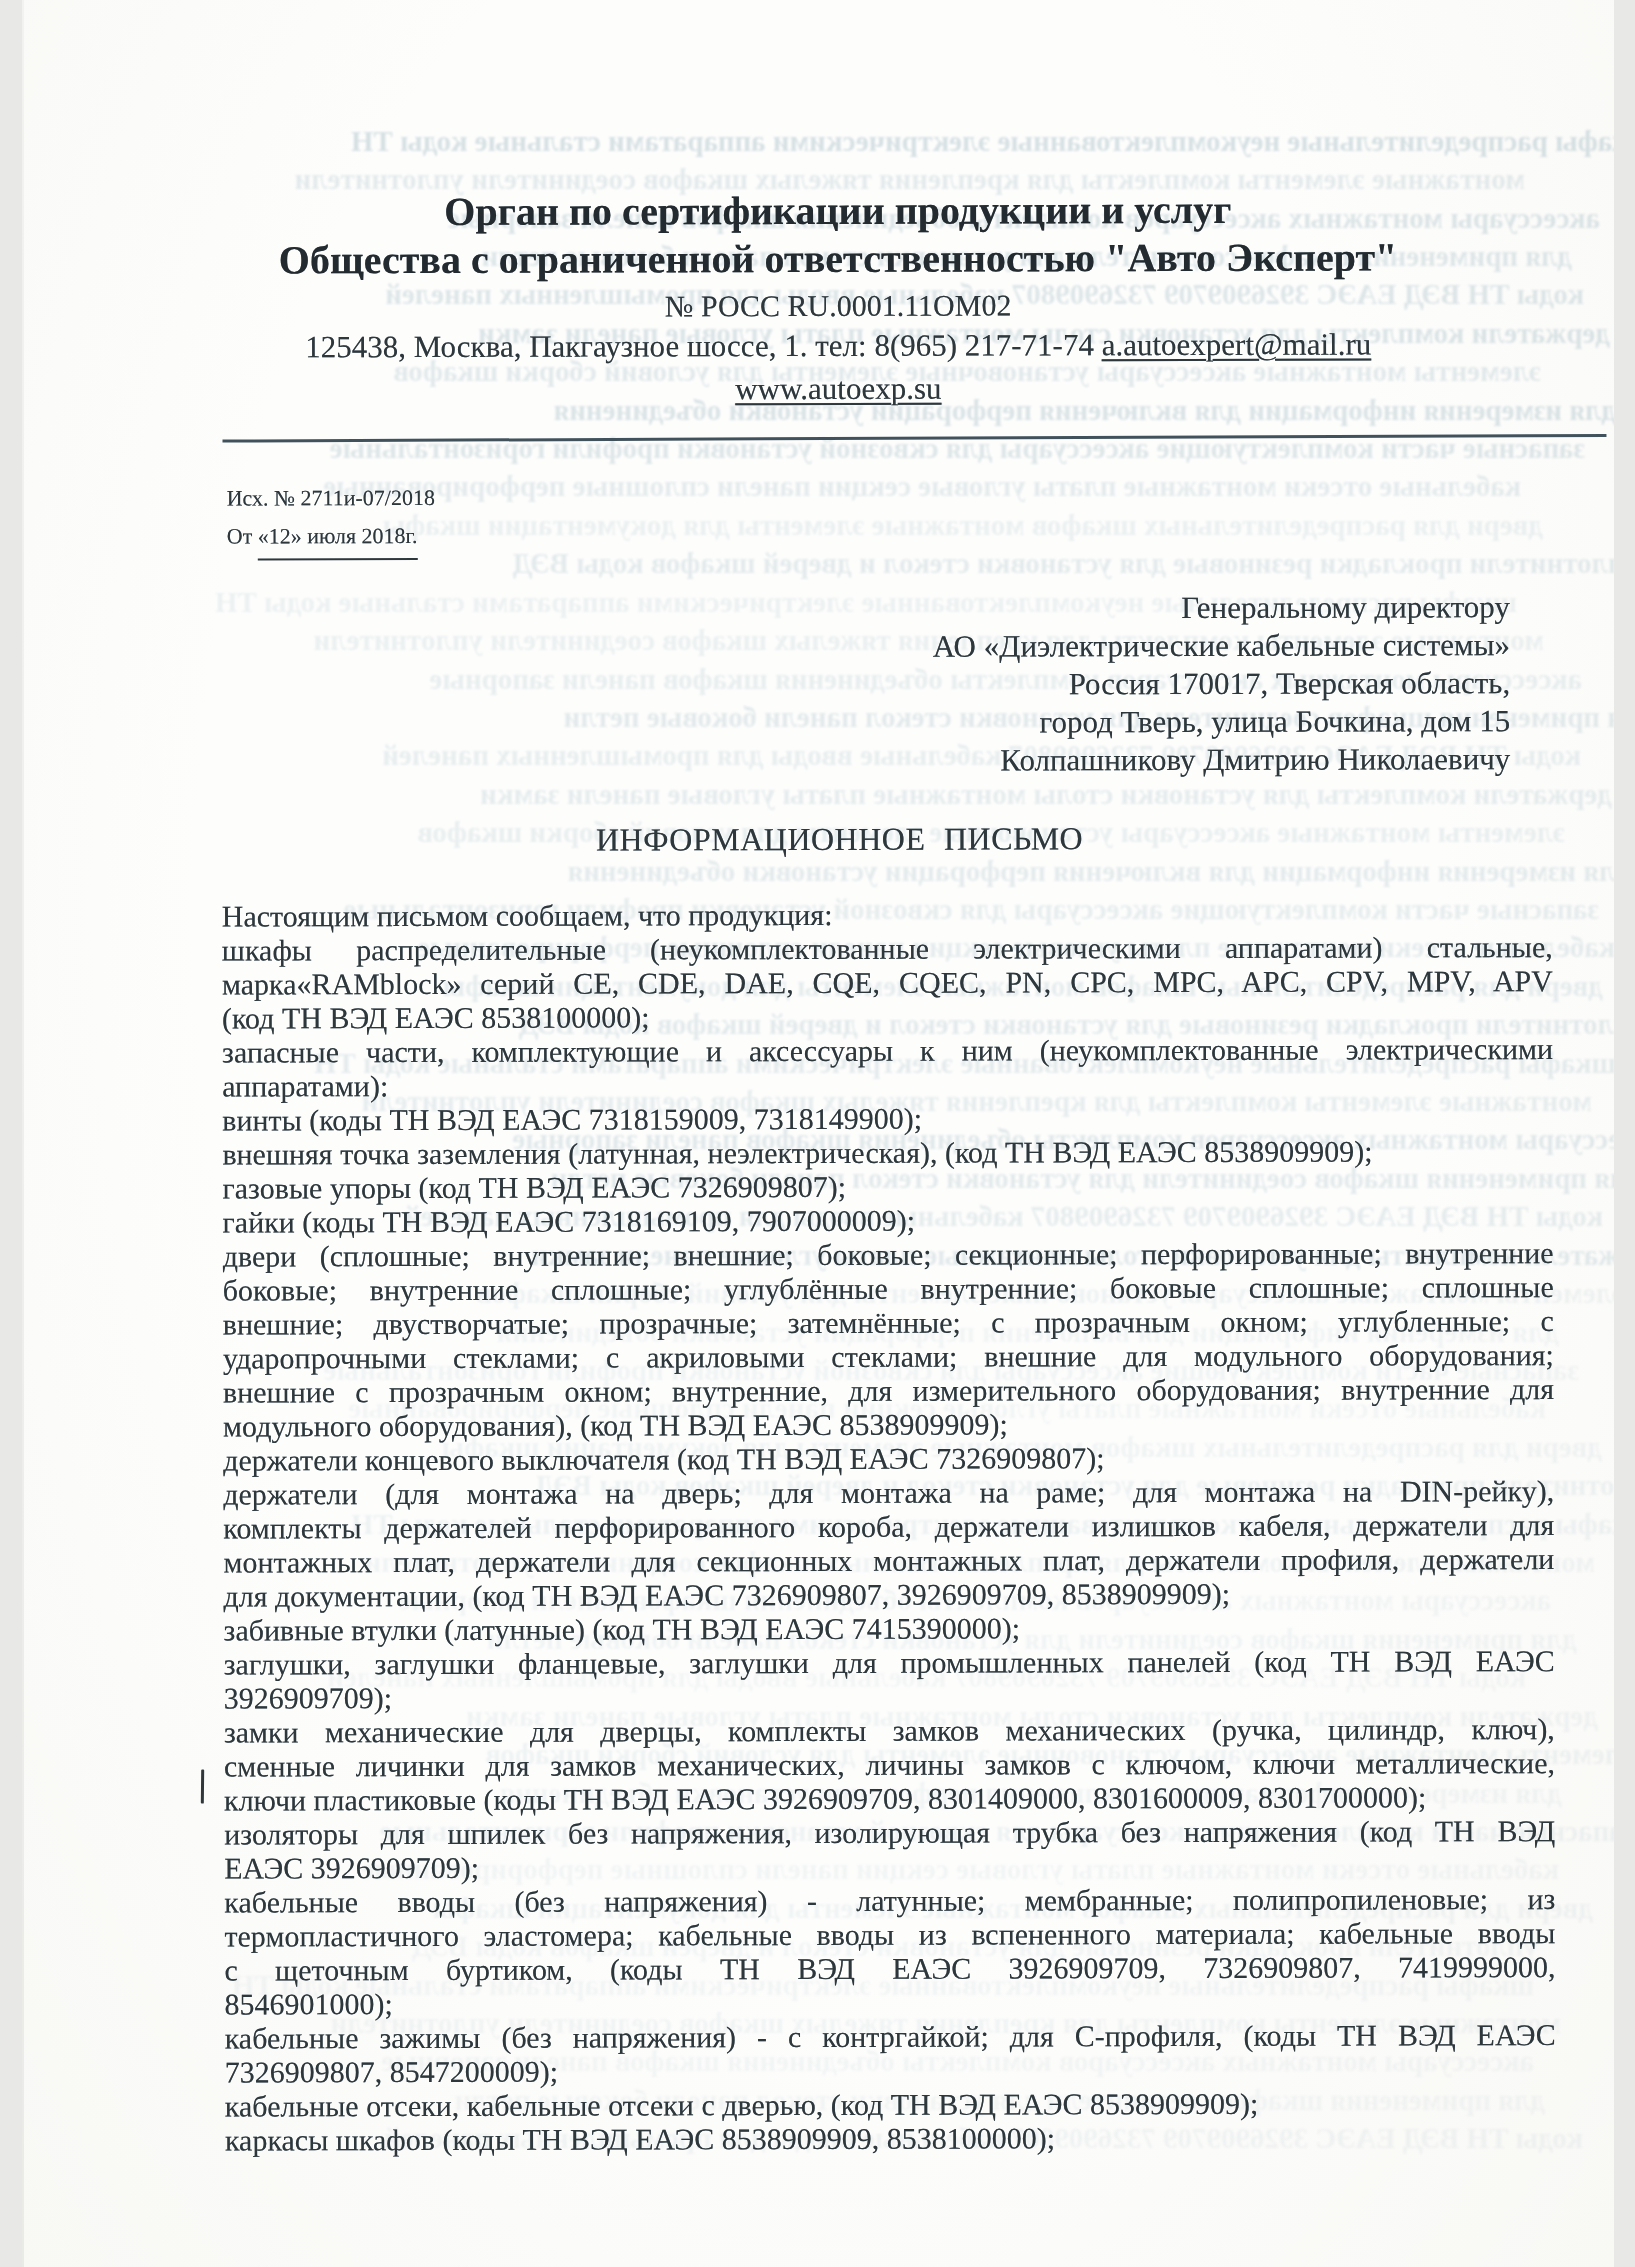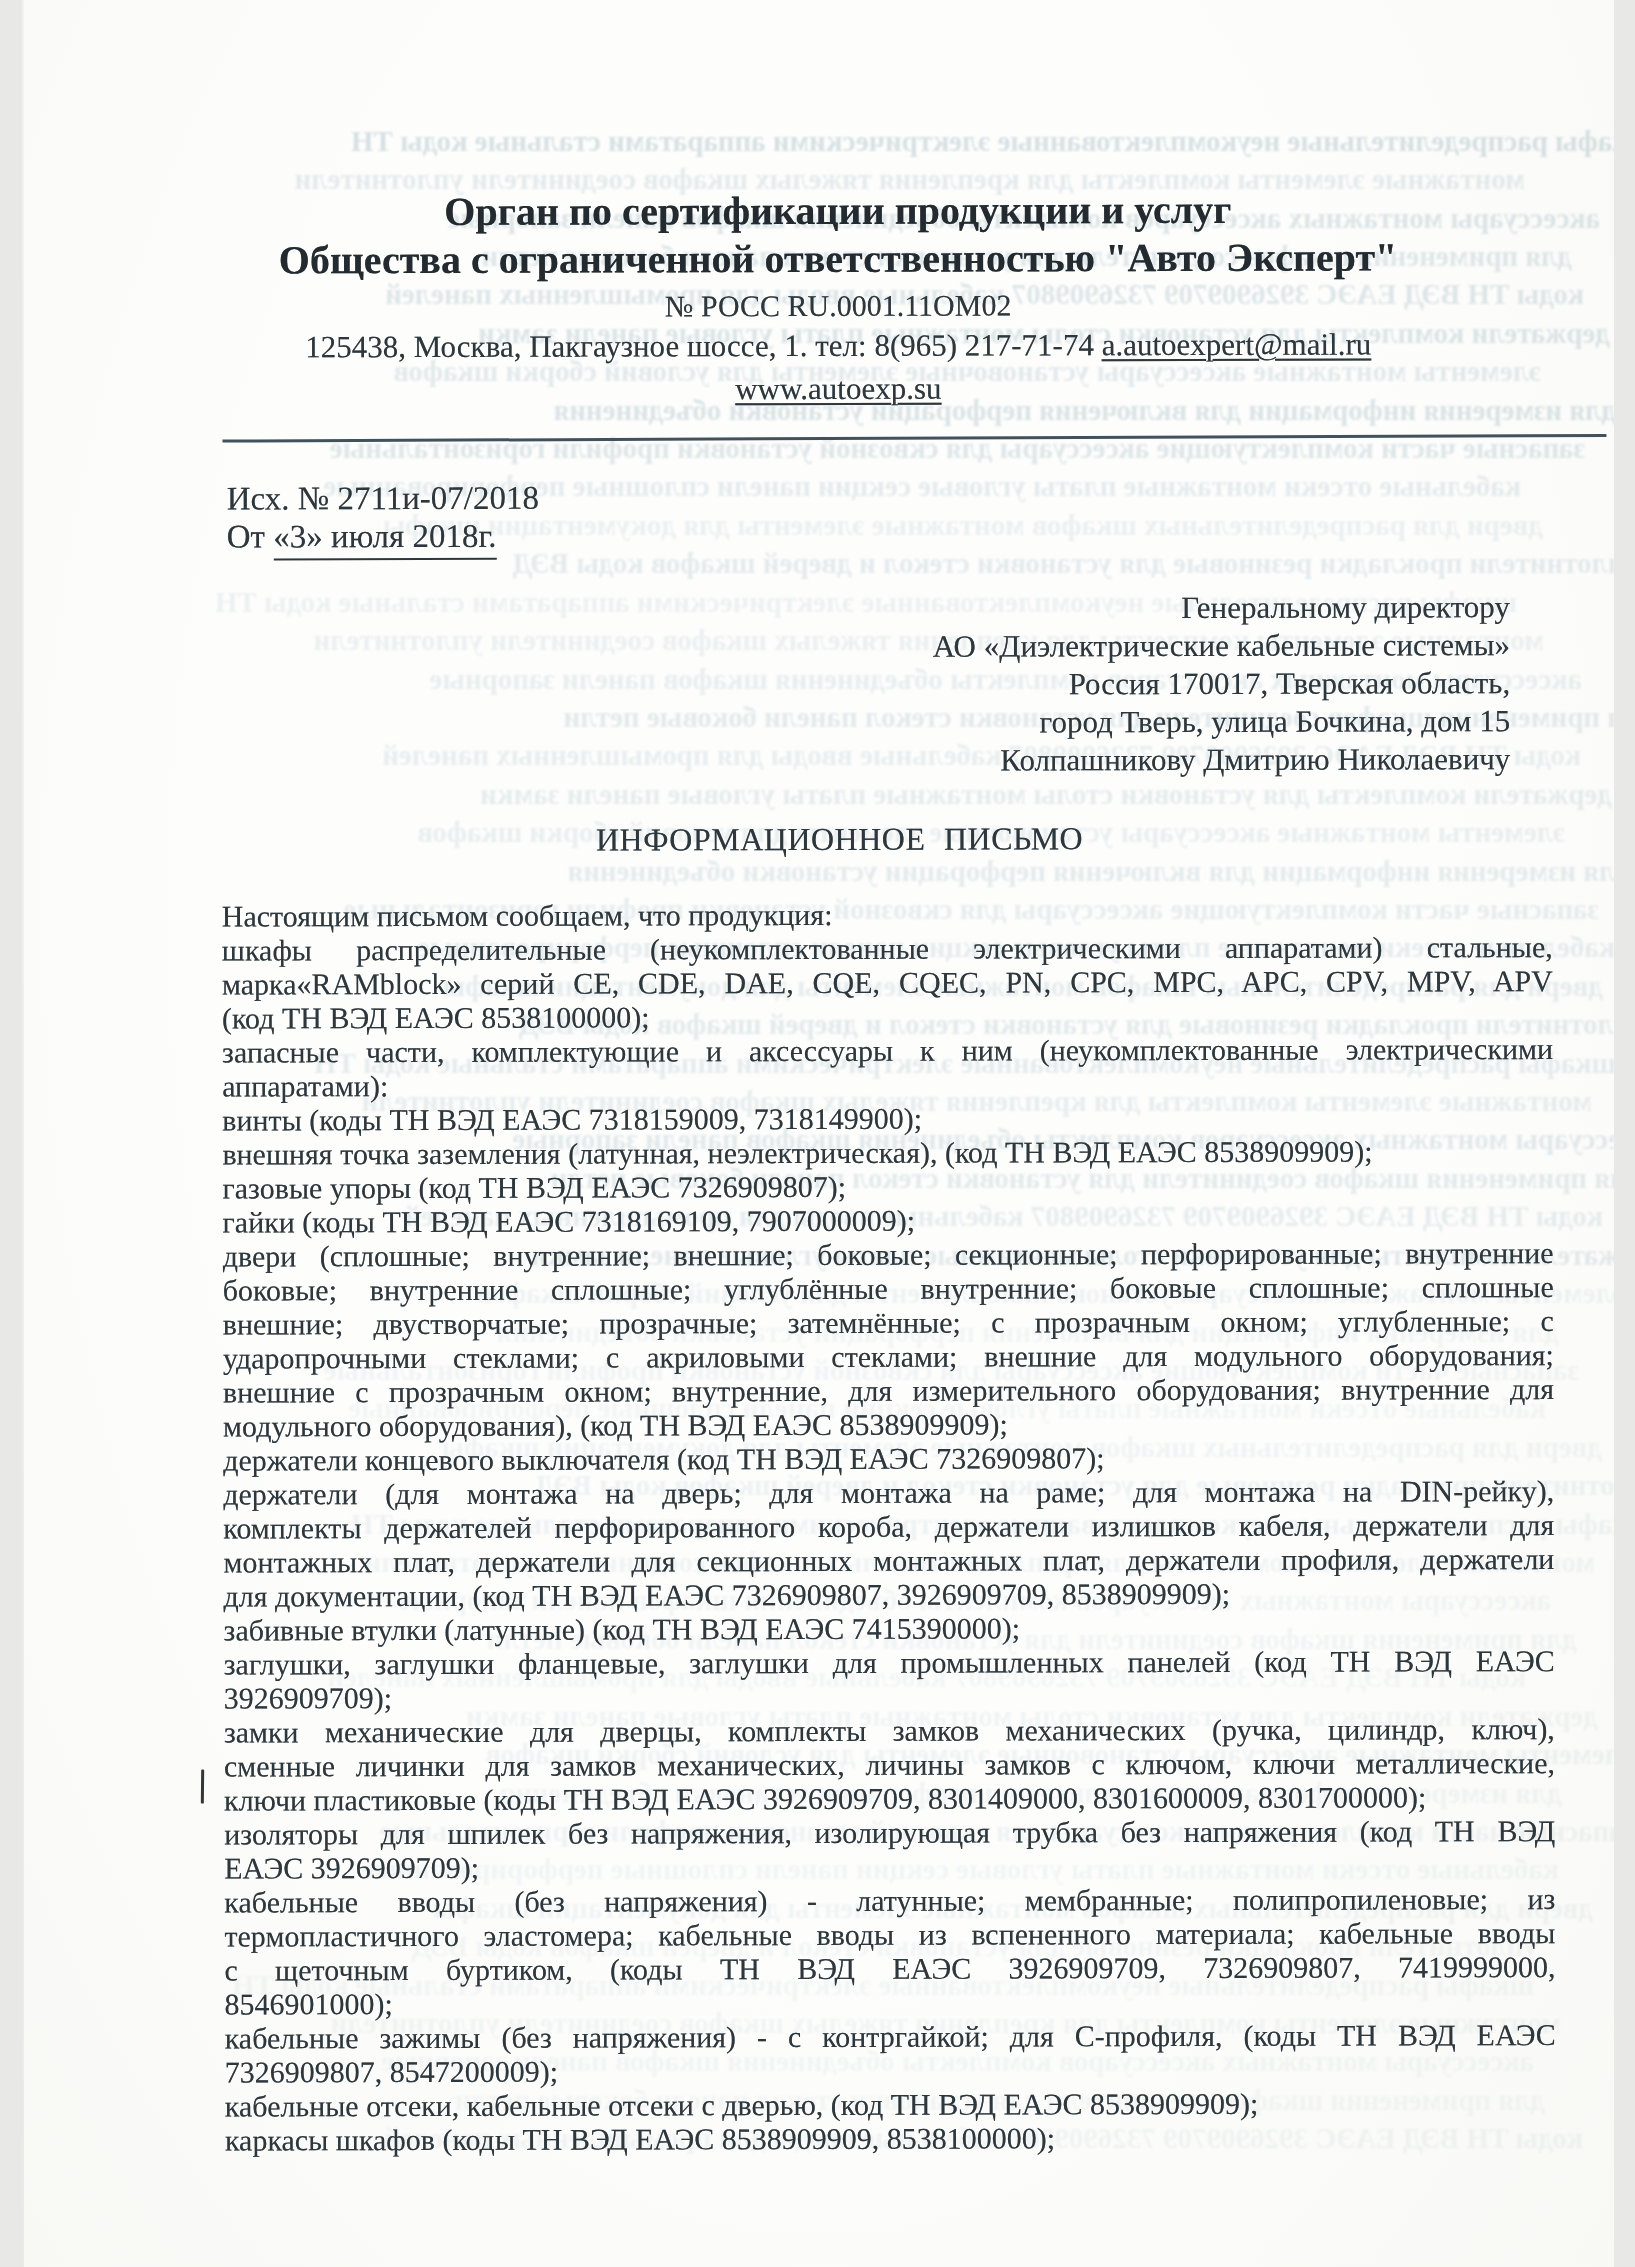--- a/index.html
+++ b/index.html
@@ -27,21 +27,21 @@
   .txt{position:absolute;text-shadow:0 0 0.6px rgba(35,60,72,.55);}
   .center{left:0;width:1636px;text-align:center;}
   .h-org  {top:188px;font-size:40px;line-height:46px;font-weight:bold;color:#242b30;}
   .h-co   {top:236px;font-size:40px;line-height:46px;font-weight:bold;color:#242b30;}
   .h-num  {top:288px;font-size:30px;line-height:36px;}
   .h-addr {top:327px;font-size:31px;line-height:38px;}
   .h-www  {top:370px;font-size:31px;line-height:38px;}
   .u{text-decoration:underline;text-decoration-thickness:1.5px;text-underline-offset:4px;}
   .rule{position:absolute;left:202px;top:437px;width:1384px;height:3px;
     background:#41525c;transform:rotate(-0.08deg);}
-  .ref{left:206px;top:478px;font-size:33px;line-height:38px;}
+  .ref{left:206px;top:478px;font-size:22px;line-height:38px;}
   .date-u{display:inline-block;border-bottom:2px solid #2e373c;padding-bottom:3px;}
   .recipient{right:103px;top:590px;font-size:31px;line-height:38px;text-align:right;}
   .title{top:819px;font-size:32px;line-height:40px;word-spacing:10px;letter-spacing:0.5px;}
   .body{left:200px;top:898px;width:1331px;font-size:30px;}
   .bl{height:34px;line-height:34px;white-space:nowrap;}
   .bl.fill{text-align:justify;text-align-last:justify;white-space:normal;overflow:hidden;}
   .margin-mark{position:absolute;left:177px;top:1768px;width:3px;height:34px;
     background:#2f373b;border-radius:1px;transform:rotate(.8deg);}
 </style>
 </head>
@@ -117,21 +117,21 @@
     <div class="txt center h-www">
       <span class="u">www.autoexp.su</span>
     </div>
 
     <div class="rule"></div>
 
     <div class="txt ref">
       <div>Исх. № 2711и-07/2018</div>
       <div>
         <span>От</span>
-        <span class="date-u">«3» июля 2018г.</span>
+        <span class="date-u">«12» июля 2018г.</span>
       </div>
     </div>
 
     <div class="txt recipient">
       <div>Генеральному директору</div>
       <div>АО «Диэлектрические кабельные системы»</div>
       <div>Россия 170017, Тверская область,</div>
       <div>город Тверь, улица Бочкина, дом 15</div>
       <div>Колпашникову Дмитрию Николаевичу</div>
     </div>

